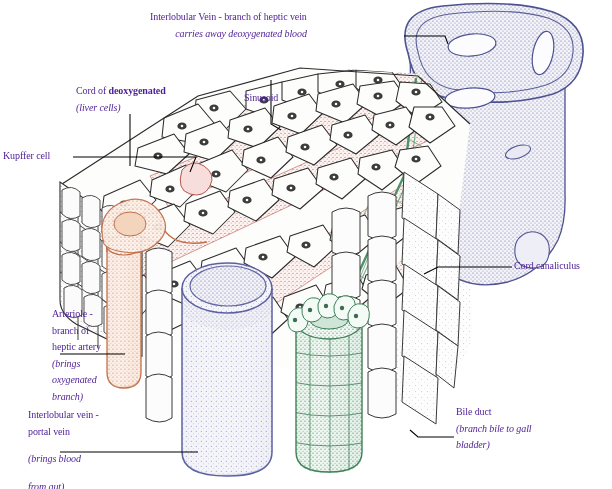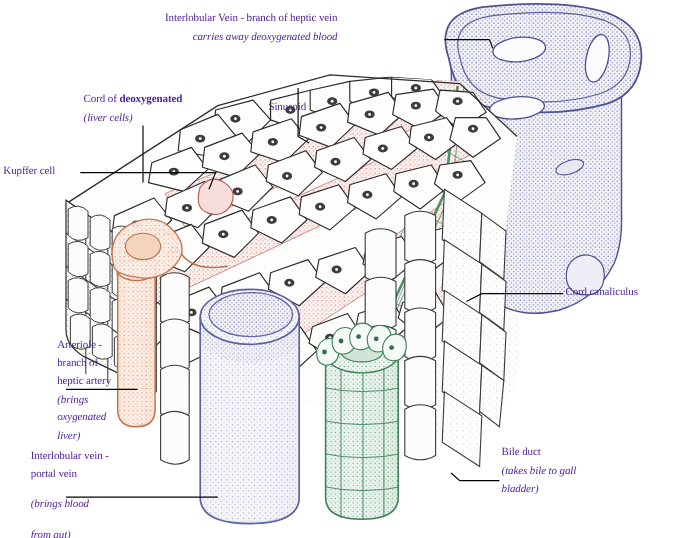--- a/index.html
+++ b/index.html
@@ -511,29 +511,29 @@
   <div class="lbl" id="lbl-kupffer">Kupffer cell</div>
 
   <div class="lbl" id="lbl-bile-canaliculus">Cord canaliculus</div>
 
   <div class="lbl blk" id="lbl-arteriole">
     <span class="sp">Arteriole -</span>
     <span class="sp">branch of</span>
     <span class="sp">heptic artery</span>
     <span class="sp it">(brings</span>
     <span class="sp it">oxygenated</span>
-    <span class="sp it">liver)</span>
+    <span class="sp it">branch)</span>
   </div>
 
   <div class="lbl blk" id="lbl-portal-vein">
     <span class="sp">Interlobular vein -</span>
     <span class="sp">portal vein</span>
     <span class="sp it">(brings blood</span>
     <span class="sp it">from gut)</span>
   </div>
 
   <div class="lbl blk" id="lbl-bile-duct">
     <span class="sp">Bile duct</span>
-    <span class="sp it">(takes bile to gall</span>
+    <span class="sp it">(branch bile to gall</span>
     <span class="sp it">bladder)</span>
   </div>
 
 </div>
 
 </body></html>

